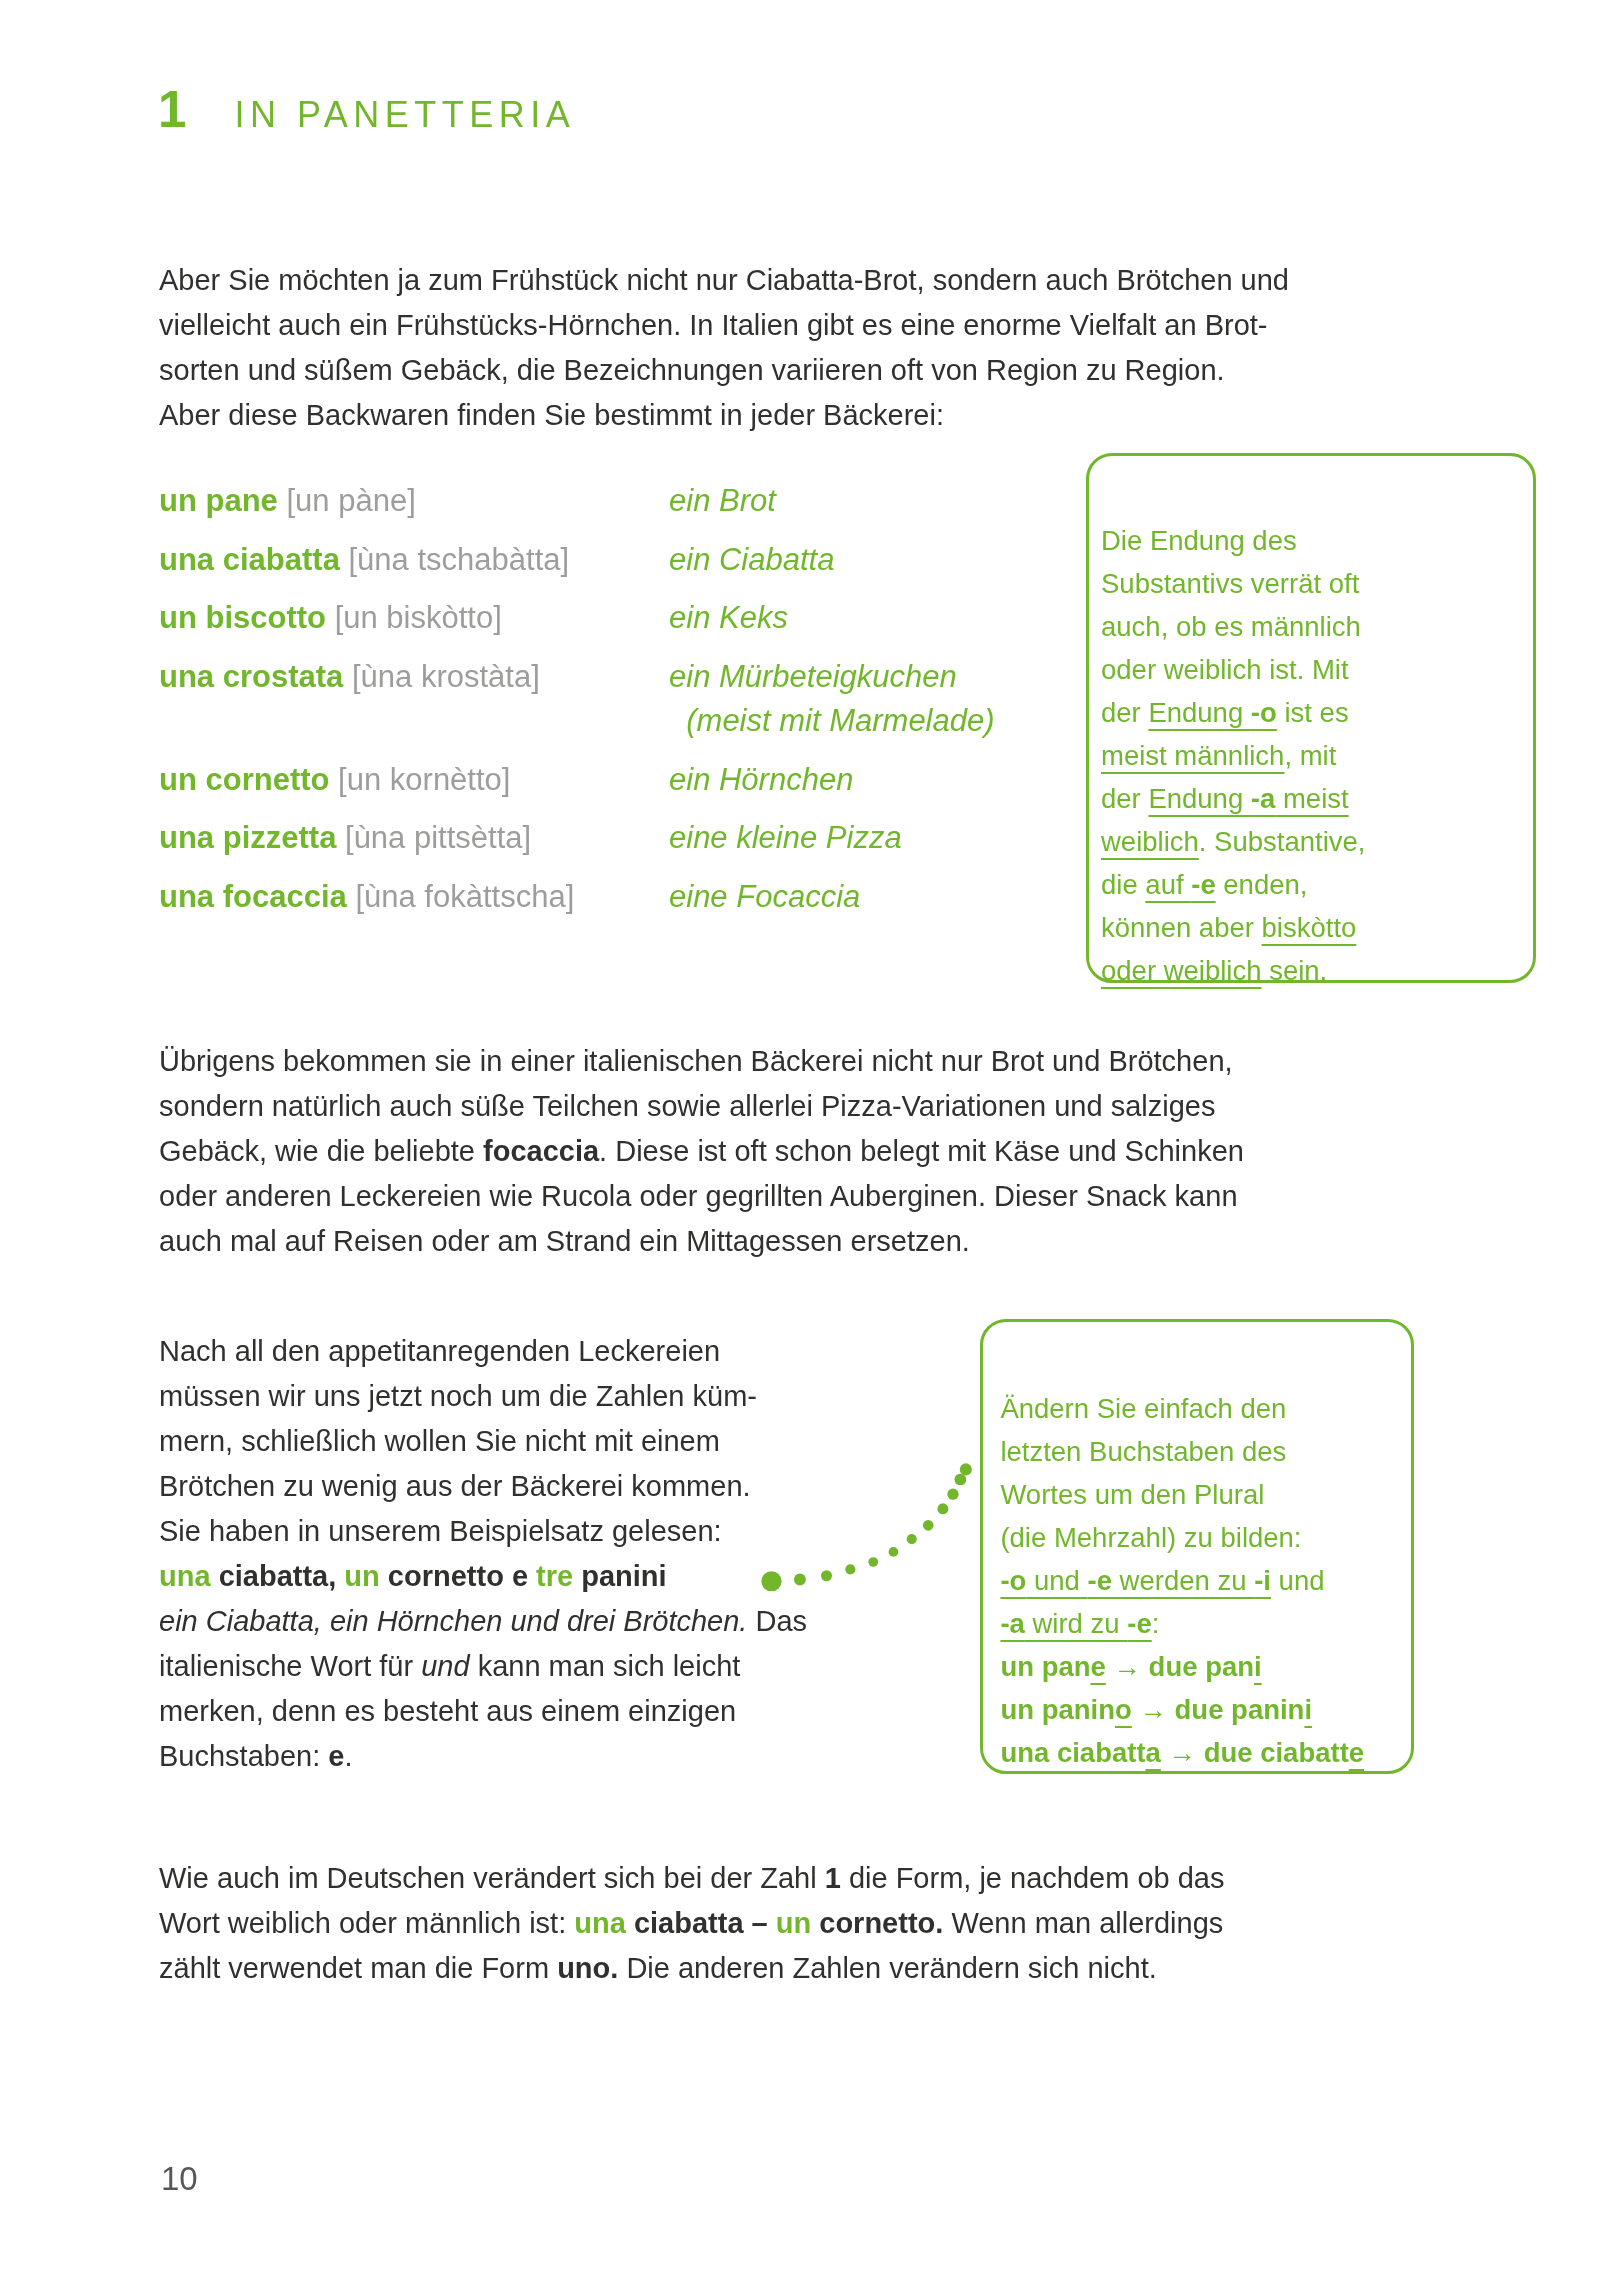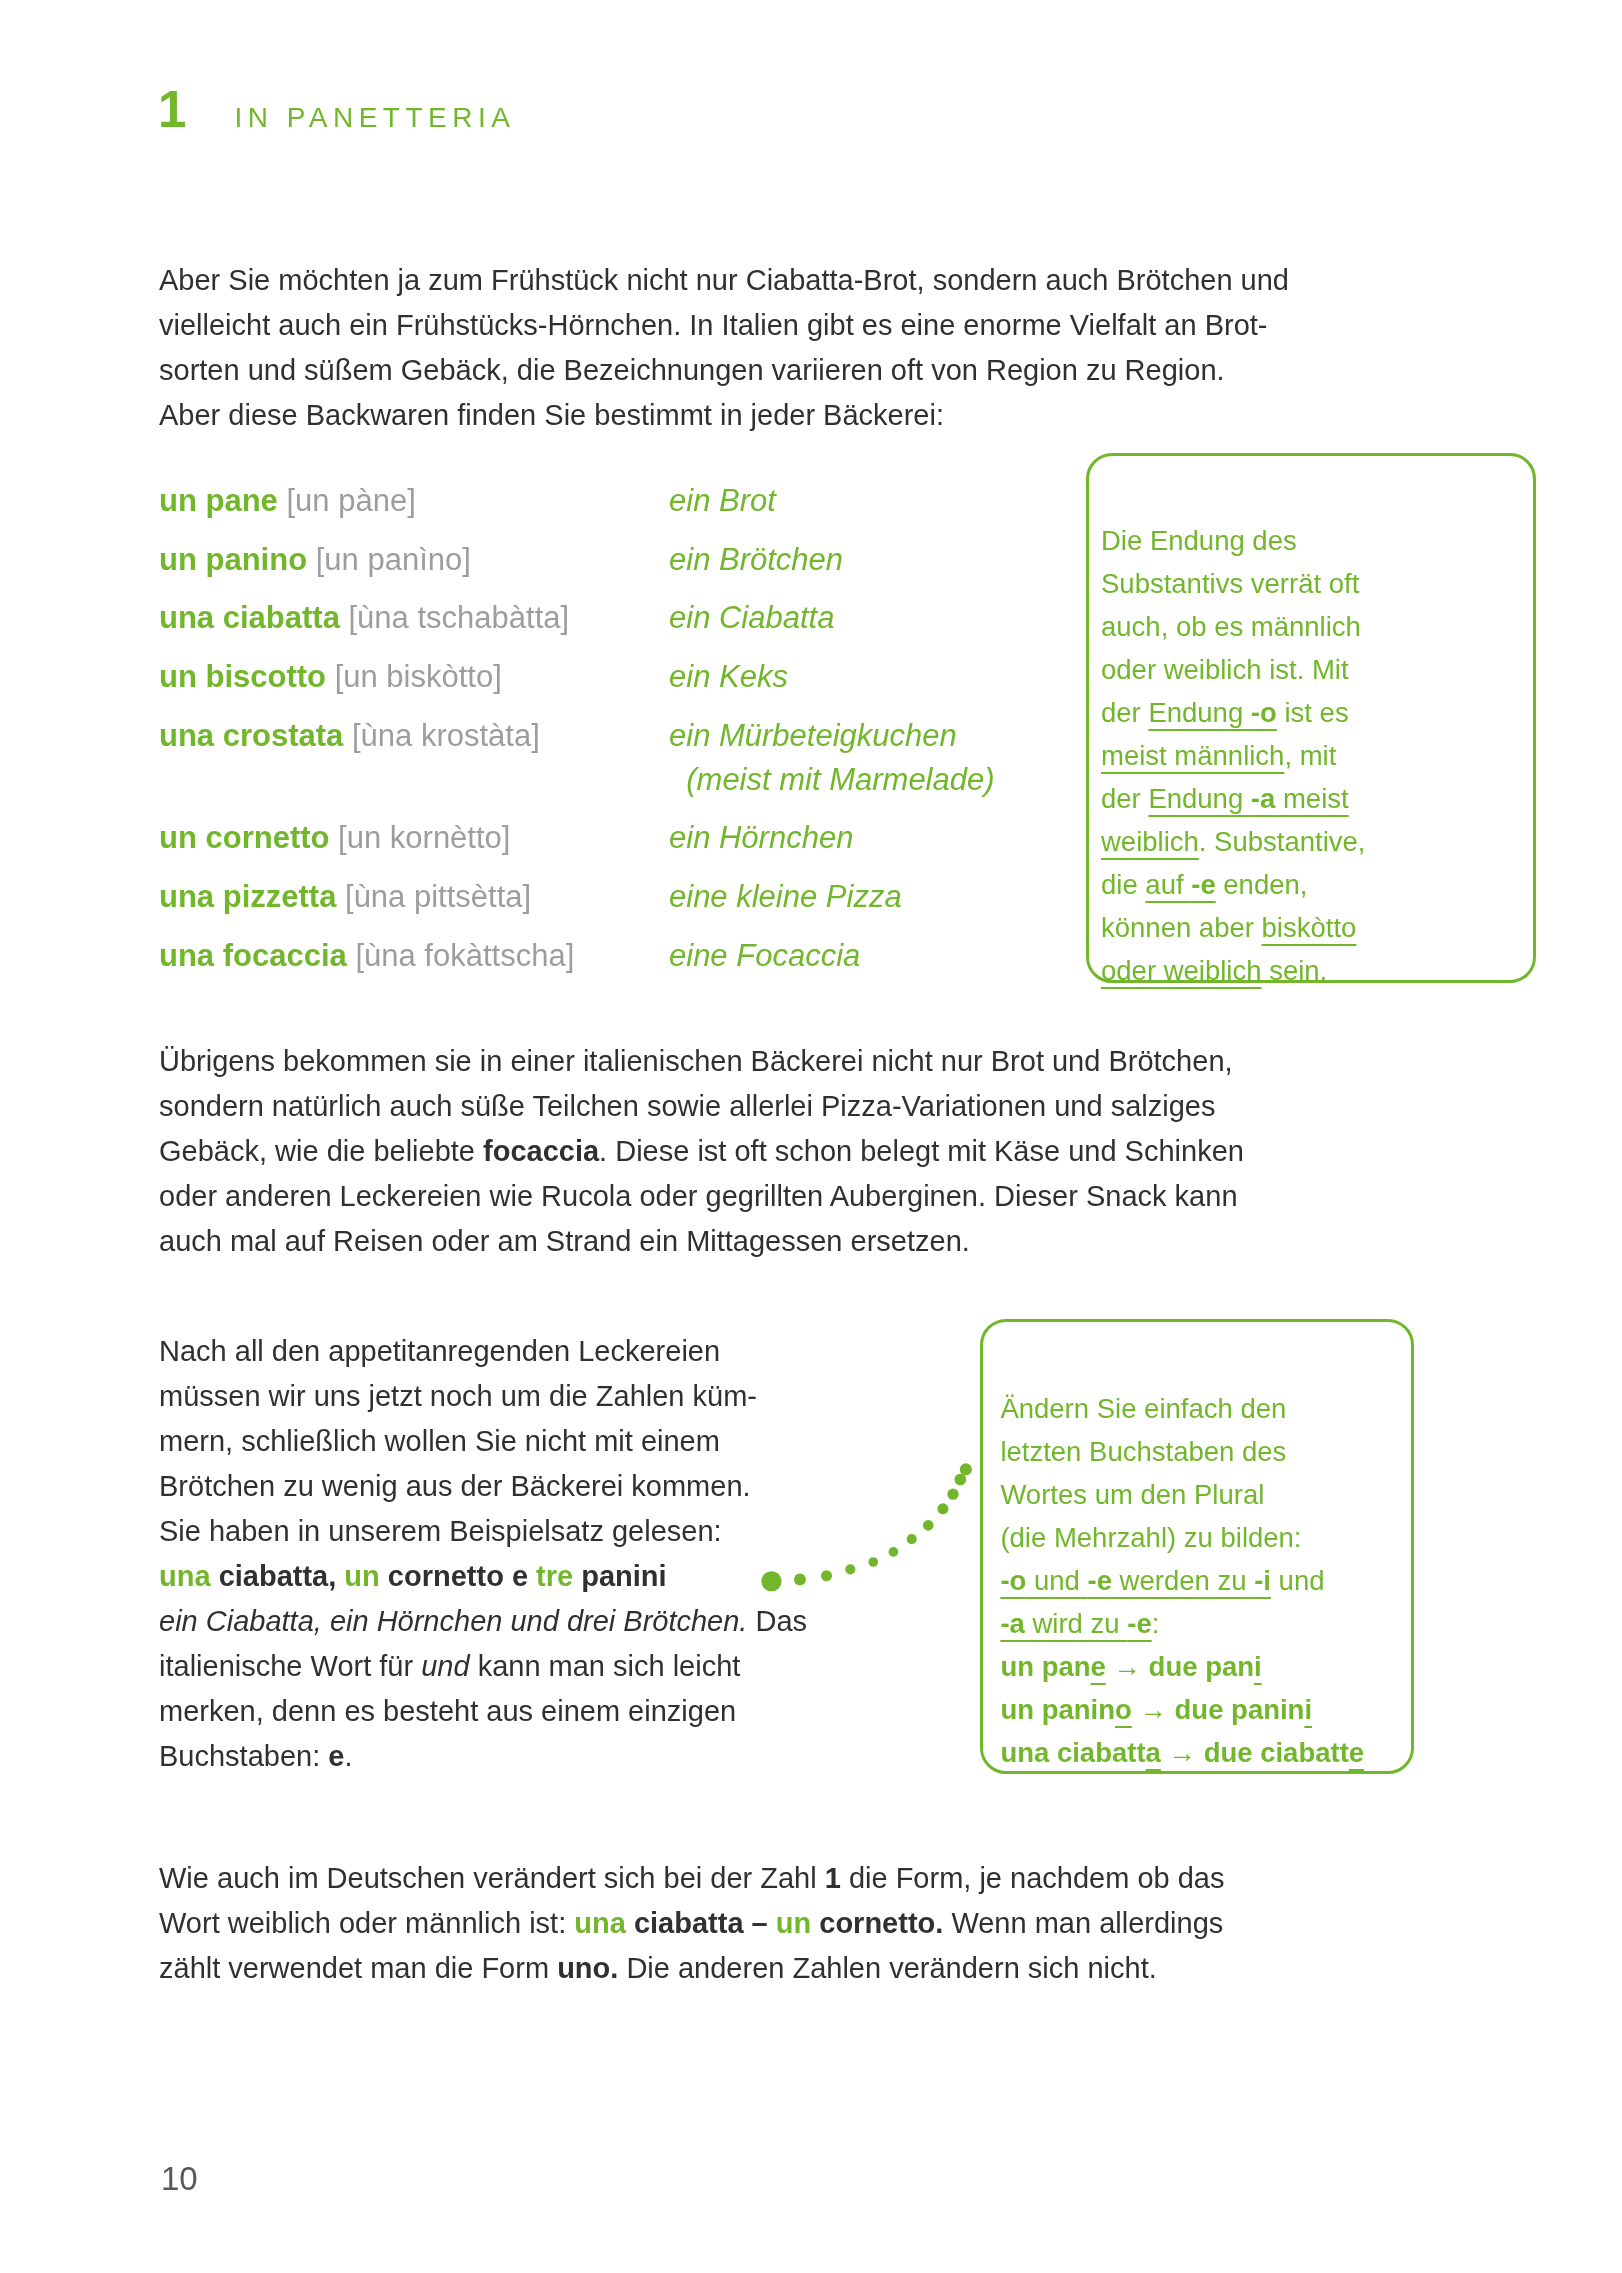--- a/index.html
+++ b/index.html
@@ -9,21 +9,21 @@
     background:#ffffff;
     font-family:"Liberation Sans", sans-serif;
     color:#30302f;
     overflow:hidden;
   }
   :root { --green:#72b62c; --pron-gray:#9d9d9c; --footer-gray:#575756; }
 
   
   .chapter-header { position:absolute; left:158px; top:84px; display:flex; align-items:baseline; gap:48px; }
   .chapter-number { color:var(--green); font-size:51px; font-weight:bold; line-height:1; }
-  .chapter-title  { color:var(--green); font-size:28px; letter-spacing:5.5px; line-height:1; }
+  .chapter-title  { color:var(--green); font-size:36px; letter-spacing:5.5px; line-height:1; }
 
   
   .para {
     position:absolute; left:159px; width:1304px;
     font-size:29px; line-height:45px;
     white-space:pre-line;
   }
   #p-intro   { top:258px; }
   #p-bakery  { top:1039px; }
   #p-numbers { top:1329px; width:831px; }
@@ -71,24 +71,20 @@
 
   <div class="para" id="p-intro">Aber Sie möchten ja zum Frühstück nicht nur Ciabatta-Brot, sondern auch Brötchen und
 vielleicht auch ein Frühstücks-Hörnchen. In Italien gibt es eine enorme Vielfalt an Brot-
 sorten und süßem Gebäck, die Bezeichnungen variieren oft von Region zu Region.
 Aber diese Backwaren finden Sie bestimmt in jeder Bäckerei:</div>
 
   <div class="vocab">
       <div class="vocab-row">
         <div class="vocab-left"><span class="term">un pane</span><span class="pron"> [un pàne]</span></div>
         <div class="de">ein Brot</div>
-      </div>
-      <div class="vocab-row">
-        <div class="vocab-left"><span class="term">un panino</span><span class="pron"> [un panìno]</span></div>
-        <div class="de">ein Brötchen</div>
       </div>
       <div class="vocab-row">
         <div class="vocab-left"><span class="term">una ciabatta</span><span class="pron"> [ùna tschabàtta]</span></div>
         <div class="de">ein Ciabatta</div>
       </div>
       <div class="vocab-row">
         <div class="vocab-left"><span class="term">un biscotto</span><span class="pron"> [un biskòtto]</span></div>
         <div class="de">ein Keks</div>
       </div>
       <div class="vocab-row">

